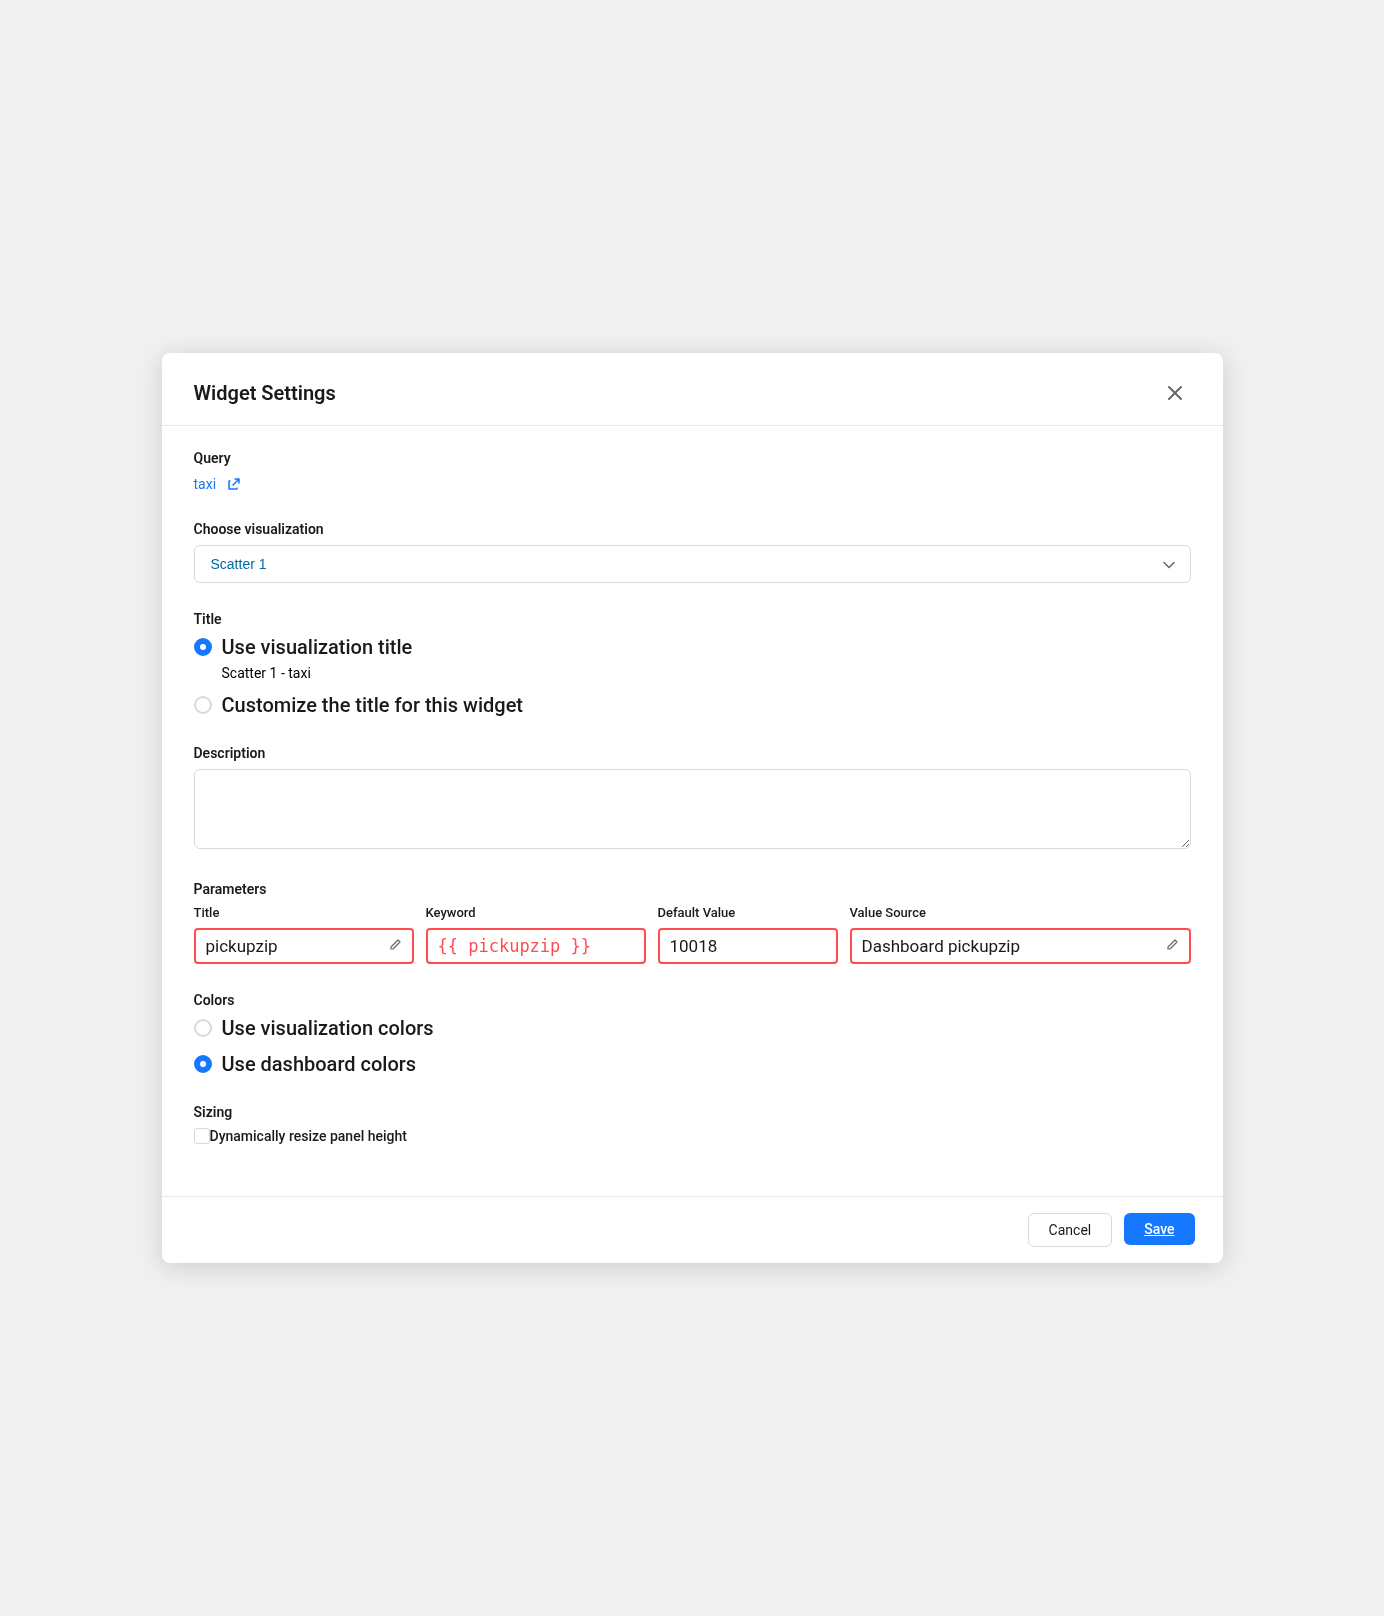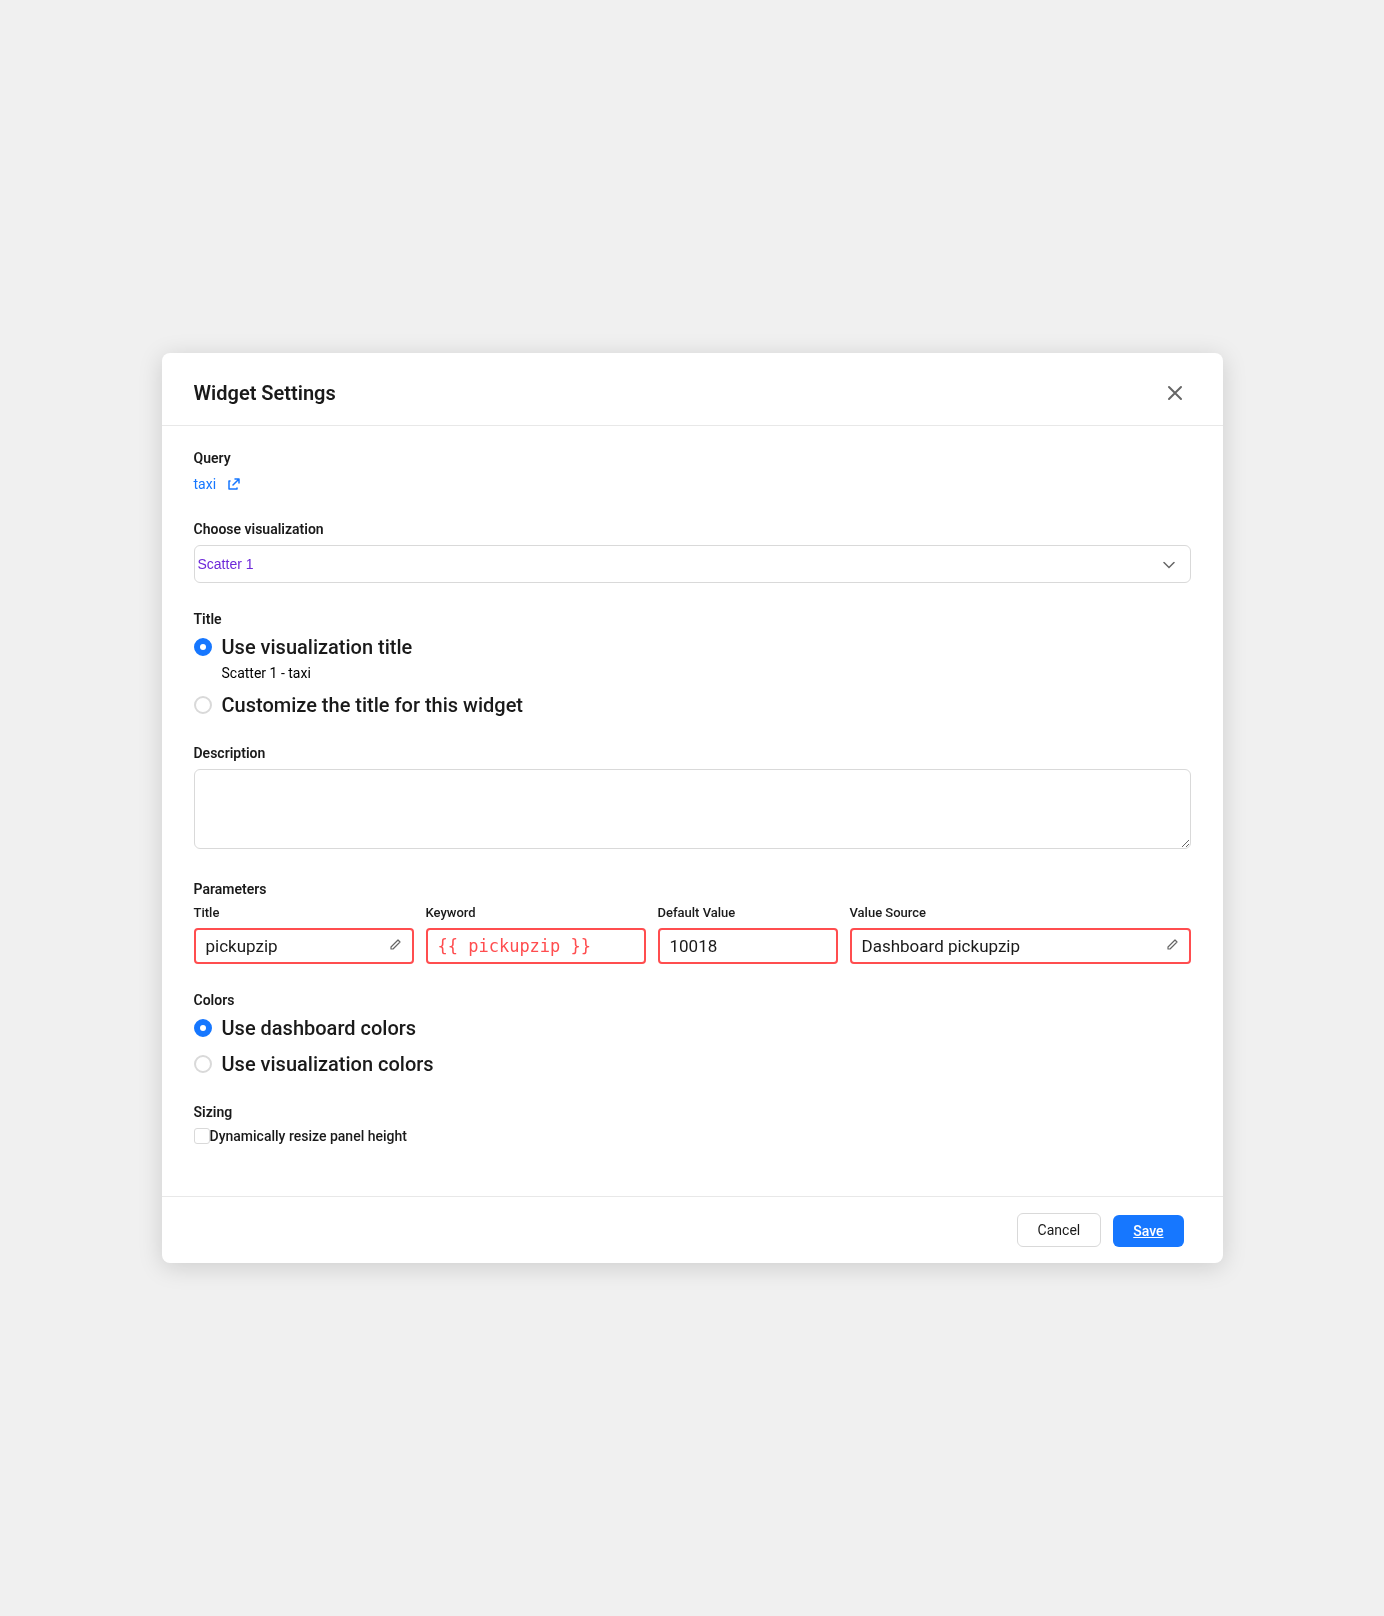--- a/index.html
+++ b/index.html
@@ -87,23 +87,23 @@
 
     .select-wrapper {
       position: relative;
       width: 100%;
     }
 
     .select-wrapper select {
       width: 100%;
       border: 1px solid #d9d9d9;
       border-radius: 6px;
-      padding: 10px 3px;
-      font-size: 14px;
-      color: #6d28d9;
+      padding: 10px 16px;
+      font-size: 14px;
+      color: #0369a1;
       background: #fff;
       cursor: pointer;
       appearance: none;
       -webkit-appearance: none;
     }
 
     .select-chevron {
       position: absolute;
       right: 16px;
       top: 50%;
@@ -240,23 +240,23 @@
 
     .checkbox-label {
       font-size: 14px;
       color: #1a1a1a;
       font-weight: 500;
     }
 
     .modal-footer {
       display: flex;
       justify-content: flex-end;
-      align-items: flex-end;
+      align-items: flex-start;
       gap: 12px;
-      padding: 16px 39px;
+      padding: 16px 28px;
       border-top: 1px solid #e8e8e8;
     }
 
     .btn-cancel {
       background: #fff;
       border: 1px solid #d9d9d9;
       border-radius: 6px;
       padding: 8px 20px;
       font-size: 14px;
       color: #1a1a1a;
@@ -373,26 +373,26 @@
             </span>
           </div>
         </div>
       </div>
     </div>
 
     <div class="section">
       <div class="section-label">Colors</div>
       <div class="radio-group">
         <div class="radio-item">
+          <div class="radio-input"></div>
+          <span class="radio-label">Use visualization colors</span>
+        </div>
+        <div class="radio-item">
           <div class="radio-input checked"></div>
           <span class="radio-label">Use dashboard colors</span>
-        </div>
-        <div class="radio-item">
-          <div class="radio-input"></div>
-          <span class="radio-label">Use visualization colors</span>
         </div>
       </div>
     </div>
 
     <div class="section">
       <div class="section-label">Sizing</div>
       <div class="checkbox-item">
         <div class="checkbox-box"></div>
         <span class="checkbox-label">Dynamically resize panel height</span>
       </div>

